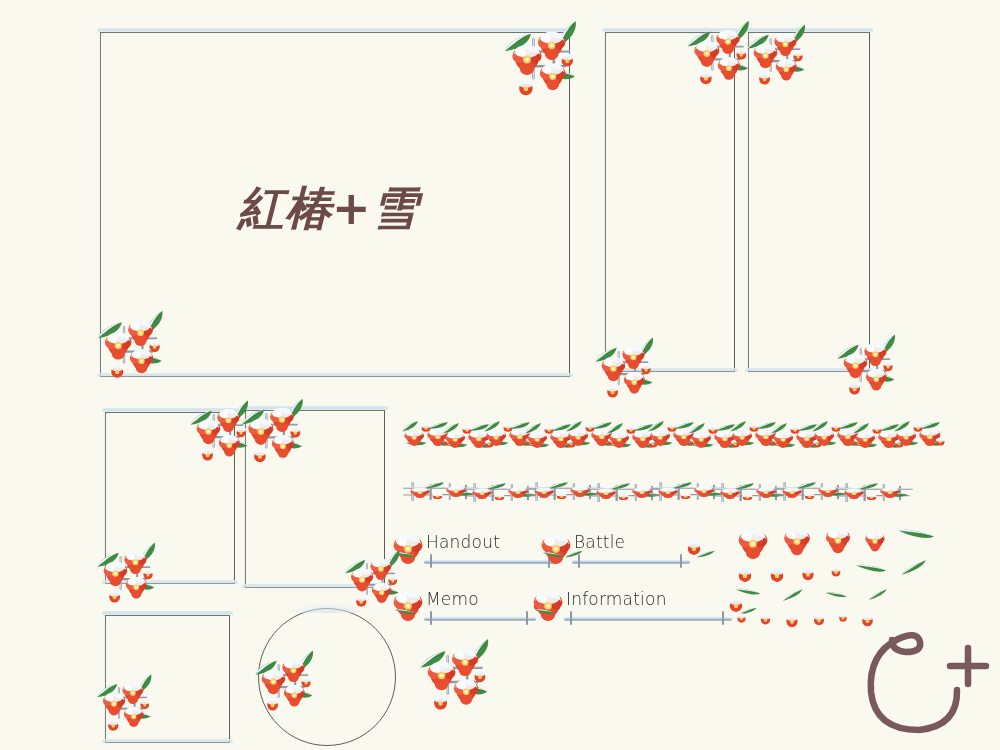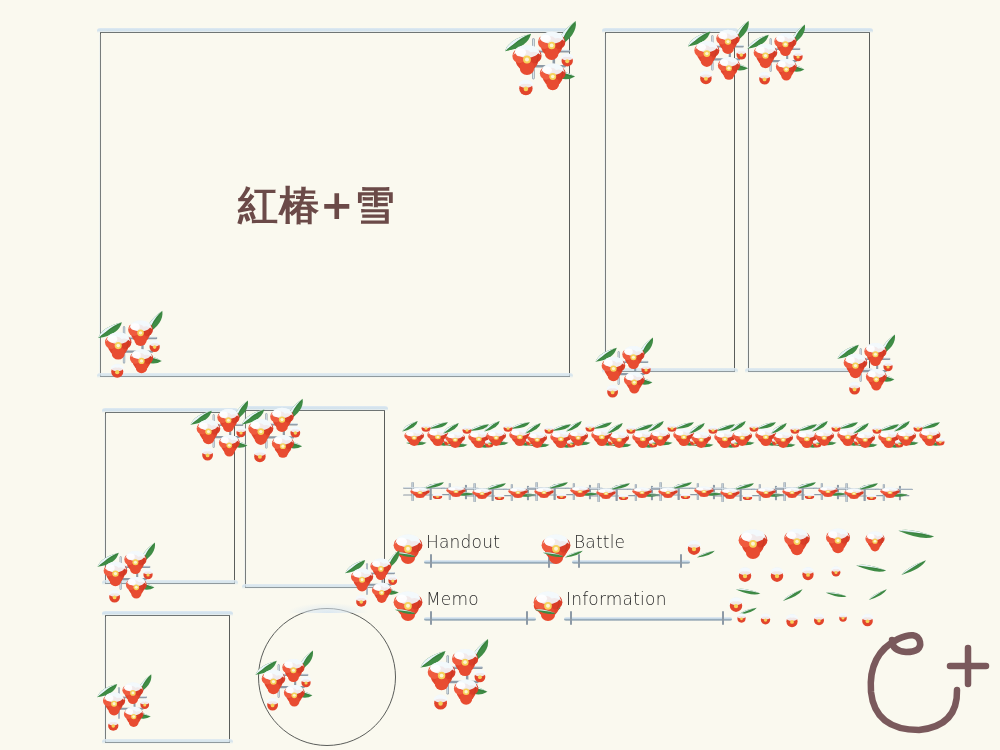--- a/index.html
+++ b/index.html
@@ -207,21 +207,21 @@
       <div class="snowtop" style="left: 242px; top: 584px; width: 146px; opacity: 0.85;"></div>
       <div class="snowleft" style="left: 244px; top: 412px; height: 174px; opacity: 0.45;"></div>
       <div class="frame" style="left: 105px; top: 615px; width: 125px; height: 128px; border-color: rgb(90, 93, 90);"></div>
       <div class="snowtop" style="left: 102px; top: 611px; width: 131px;"></div>
       <div class="snowtop" style="left: 102px; top: 739px; width: 131px; opacity: 0.85;"></div>
       <div class="snowleft" style="left: 104px; top: 617px; height: 124px; opacity: 0.45;"></div>
       <div class="frame-circle" style="left: 258px; top: 608px; width: 138px; height: 138px; border-color: rgb(90, 93, 90);"></div>
       <div class="abs" style="left: 288.36px; top: 603px; width: 80.04px; height: 10px; background: radial-gradient(at 50% 100%, rgb(219, 232, 242) 0%, rgba(219, 232, 242, 0) 72%);"></div>
     </div>
 
-  <div id="title" style="left: 238px; top: 178px; font-size: 40px; color: rgb(107, 74, 72);">紅椿+雪</div>
+  <div id="title" style="left: 238px; top: 178px; font-size: 46px; color: rgb(107, 74, 72); font-style: italic;">紅椿+雪</div>
 
   <div id="borders">
       <div class="abs" style="left: 400px; top: 415px; width: 495px; height: 42px;">
         <svg width="53" height="42" viewBox="0 0 100 100" preserveAspectRatio="none" class="dec" style="left: 0px; top: 0px;">
           <use href="#sym-band-unit" x="0" y="0" width="100" height="100"></use>
         </svg>
         <svg width="53" height="42" viewBox="0 0 100 100" preserveAspectRatio="none" class="dec" style="left: 41px; top: 2px;">
           <use href="#sym-band-unit" x="0" y="0" width="100" height="100"></use>
         </svg>
         <svg width="53" height="42" viewBox="0 0 100 100" preserveAspectRatio="none" class="dec" style="left: 82px; top: 0px;">

